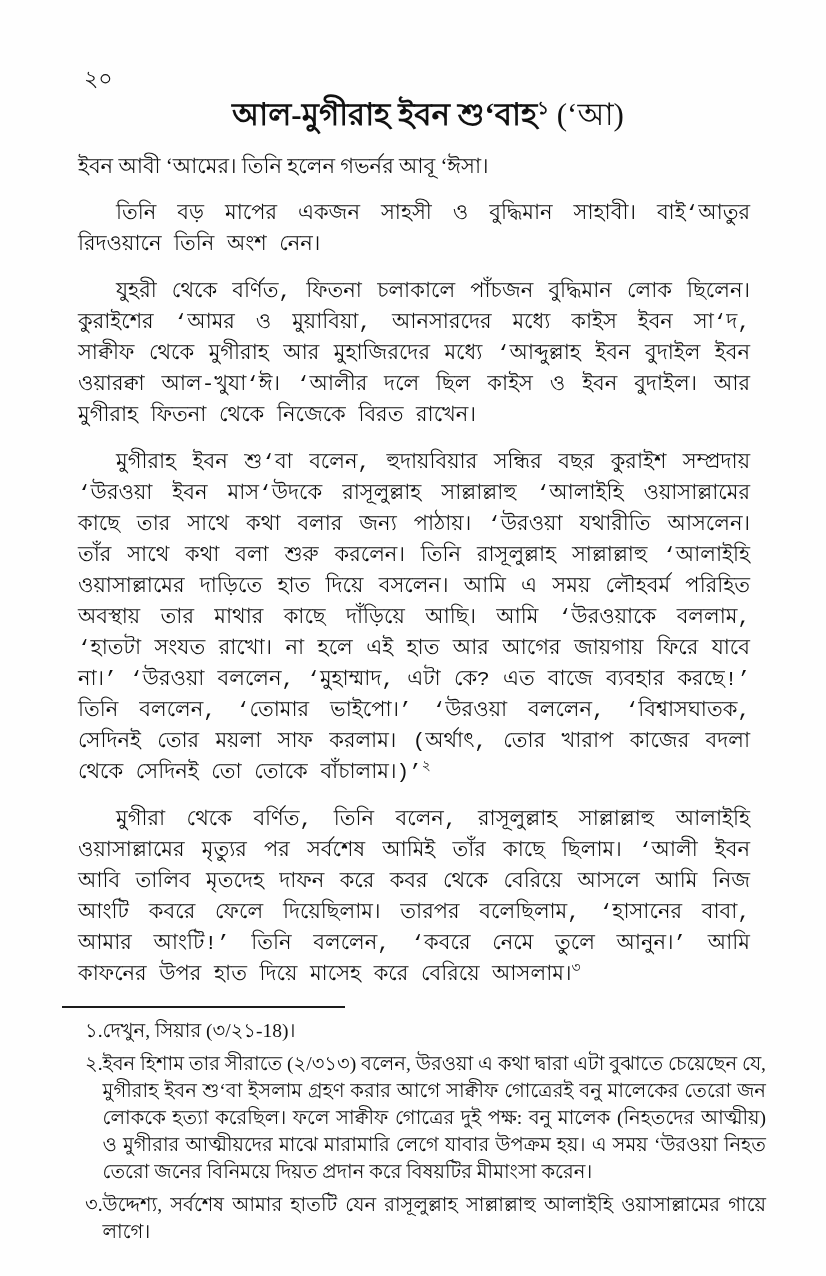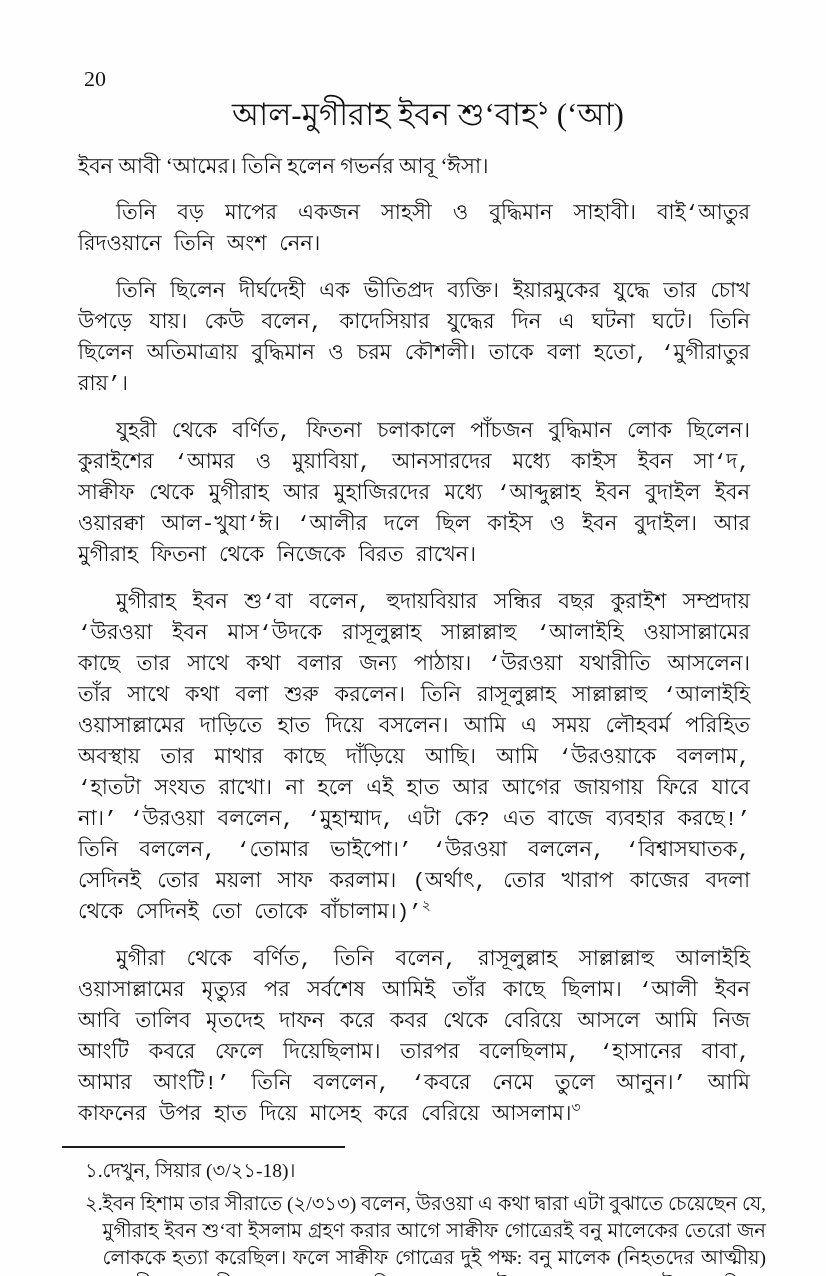--- a/index.html
+++ b/index.html
@@ -35,21 +35,21 @@
     margin-top: 12px;
     letter-spacing: 1px;
   }
   .article-title {
     text-align: center;
     font-size: 31px;
     line-height: 40px;
     margin-top: 3px;
     white-space: nowrap;
   }
-  .article-title .t-bold { font-weight: 400; margin-left: 28px; }
+  .article-title .t-bold { font-weight: 700; margin-left: 28px; }
   .article-title .t-normal { font-weight: 400; }
   .title-fnref {
     font-size: 18px;
     font-weight: 700;
     vertical-align: super;
     line-height: 0;
   }
   .body-text {
     margin-top: 9px;
     font-size: 21px;
@@ -99,31 +99,30 @@
   .footnote-text {
     flex: 1 1 auto;
     text-align: justify;
   }
 </style>
 </head>
 <body>
 
 <div class="page">
 
-  <div class="page-number">20</div>
+  <div class="page-number">২০</div>
 
 
   <h1 class="article-title" style="margin:3px 0 0 0;">
     <span class="t-bold">আল-মুগীরাহ ইবন শু‘বাহ</span><sup class="title-fnref">১</sup><span class="t-normal"> (‘আ)</span>
   </h1>
 
   <div class="body-text">
     <p>ইবন আবী ‘আমের। তিনি হলেন গভর্নর আবূ ‘ঈসা।</p>
     <p class="indent">তিনি বড় মাপের একজন সাহসী ও বুদ্ধিমান সাহাবী। বাই‘আতুর রিদওয়ানে তিনি অংশ নেন।</p>
-    <p class="indent">তিনি ছিলেন দীর্ঘদেহী এক ভীতিপ্রদ ব্যক্তি। ইয়ারমুকের যুদ্ধে তার চোখ উপড়ে যায়। কেউ বলেন, কাদেসিয়ার যুদ্ধের দিন এ ঘটনা ঘটে। তিনি ছিলেন অতিমাত্রায় বুদ্ধিমান ও চরম কৌশলী। তাকে বলা হতো, ‘মুগীরাতুর রায়’।</p>
     <p class="indent">যুহরী থেকে বর্ণিত, ফিতনা চলাকালে পাঁচজন বুদ্ধিমান লোক ছিলেন। কুরাইশের ‘আমর ও মুয়াবিয়া, আনসারদের মধ্যে কাইস ইবন সা‘দ, সাক্বীফ থেকে মুগীরাহ আর মুহাজিরদের মধ্যে ‘আব্দুল্লাহ ইবন বুদাইল ইবন ওয়ারক্বা আল-খুযা‘ঈ। ‘আলীর দলে ছিল কাইস ও ইবন বুদাইল। আর মুগীরাহ ফিতনা থেকে নিজেকে বিরত রাখেন।</p>
     <p class="indent"><span>মুগীরাহ ইবন শু‘বা বলেন, হুদায়বিয়ার সন্ধির বছর কুরাইশ সম্প্রদায় ‘উরওয়া ইবন মাস‘উদকে রাসূলুল্লাহ সাল্লাল্লাহু ‘আলাইহি ওয়াসাল্লামের কাছে তার সাথে কথা বলার জন্য পাঠায়। ‘উরওয়া যথারীতি আসলেন। তাঁর সাথে কথা বলা শুরু করলেন। তিনি রাসূলুল্লাহ সাল্লাল্লাহু ‘আলাইহি ওয়াসাল্লামের দাড়িতে হাত দিয়ে বসলেন। আমি এ সময় লৌহবর্ম পরিহিত অবস্থায় তার মাথার কাছে দাঁড়িয়ে আছি। আমি ‘উরওয়াকে বললাম, ‘হাতটা সংযত রাখো। না হলে এই হাত আর আগের জায়গায় ফিরে যাবে না।’ ‘উরওয়া বললেন, ‘মুহাম্মাদ, এটা কে? এত বাজে ব্যবহার করছে!’ তিনি বললেন, ‘তোমার ভাইপো।’ ‘উরওয়া বললেন, ‘বিশ্বাসঘাতক, সেদিনই তোর ময়লা সাফ করলাম। (অর্থাৎ, তোর খারাপ কাজের বদলা থেকে সেদিনই তো তোকে বাঁচালাম।)’</span><sup class="fnref">২</sup></p>
     <p class="indent"><span>মুগীরা থেকে বর্ণিত, তিনি বলেন, রাসূলুল্লাহ সাল্লাল্লাহু আলাইহি ওয়াসাল্লামের মৃত্যুর পর সর্বশেষ আমিই তাঁর কাছে ছিলাম। ‘আলী ইবন আবি তালিব মৃতদেহ দাফন করে কবর থেকে বেরিয়ে আসলে আমি নিজ আংটি কবরে ফেলে দিয়েছিলাম। তারপর বলেছিলাম, ‘হাসানের বাবা, আমার আংটি!’ তিনি বললেন, ‘কবরে নেমে তুলে আনুন।’ আমি কাফনের উপর হাত দিয়ে মাসেহ করে বেরিয়ে আসলাম।</span><sup class="fnref">৩</sup></p>
   </div>
 
   <div class="footnote-divider"></div>
 
   <div class="footnotes">
     <div class="footnote">
       <span class="footnote-number">১.</span>

